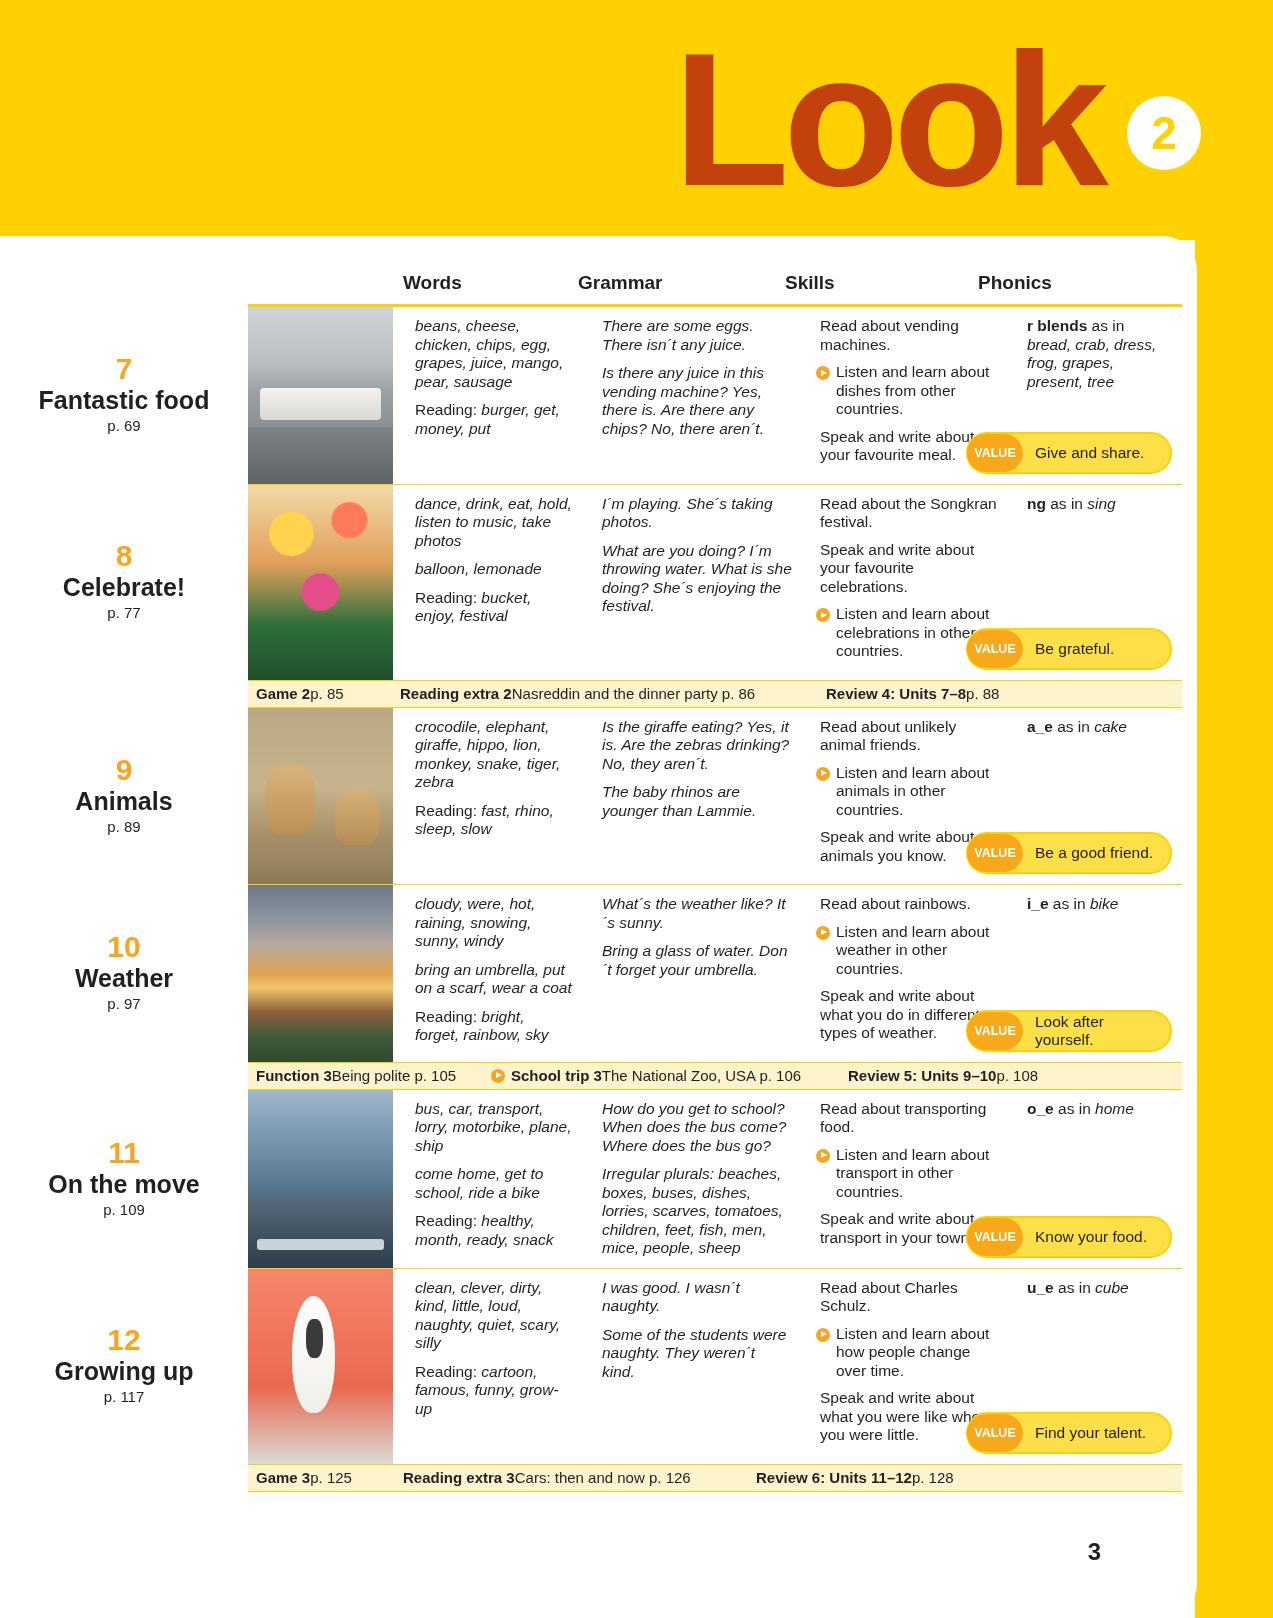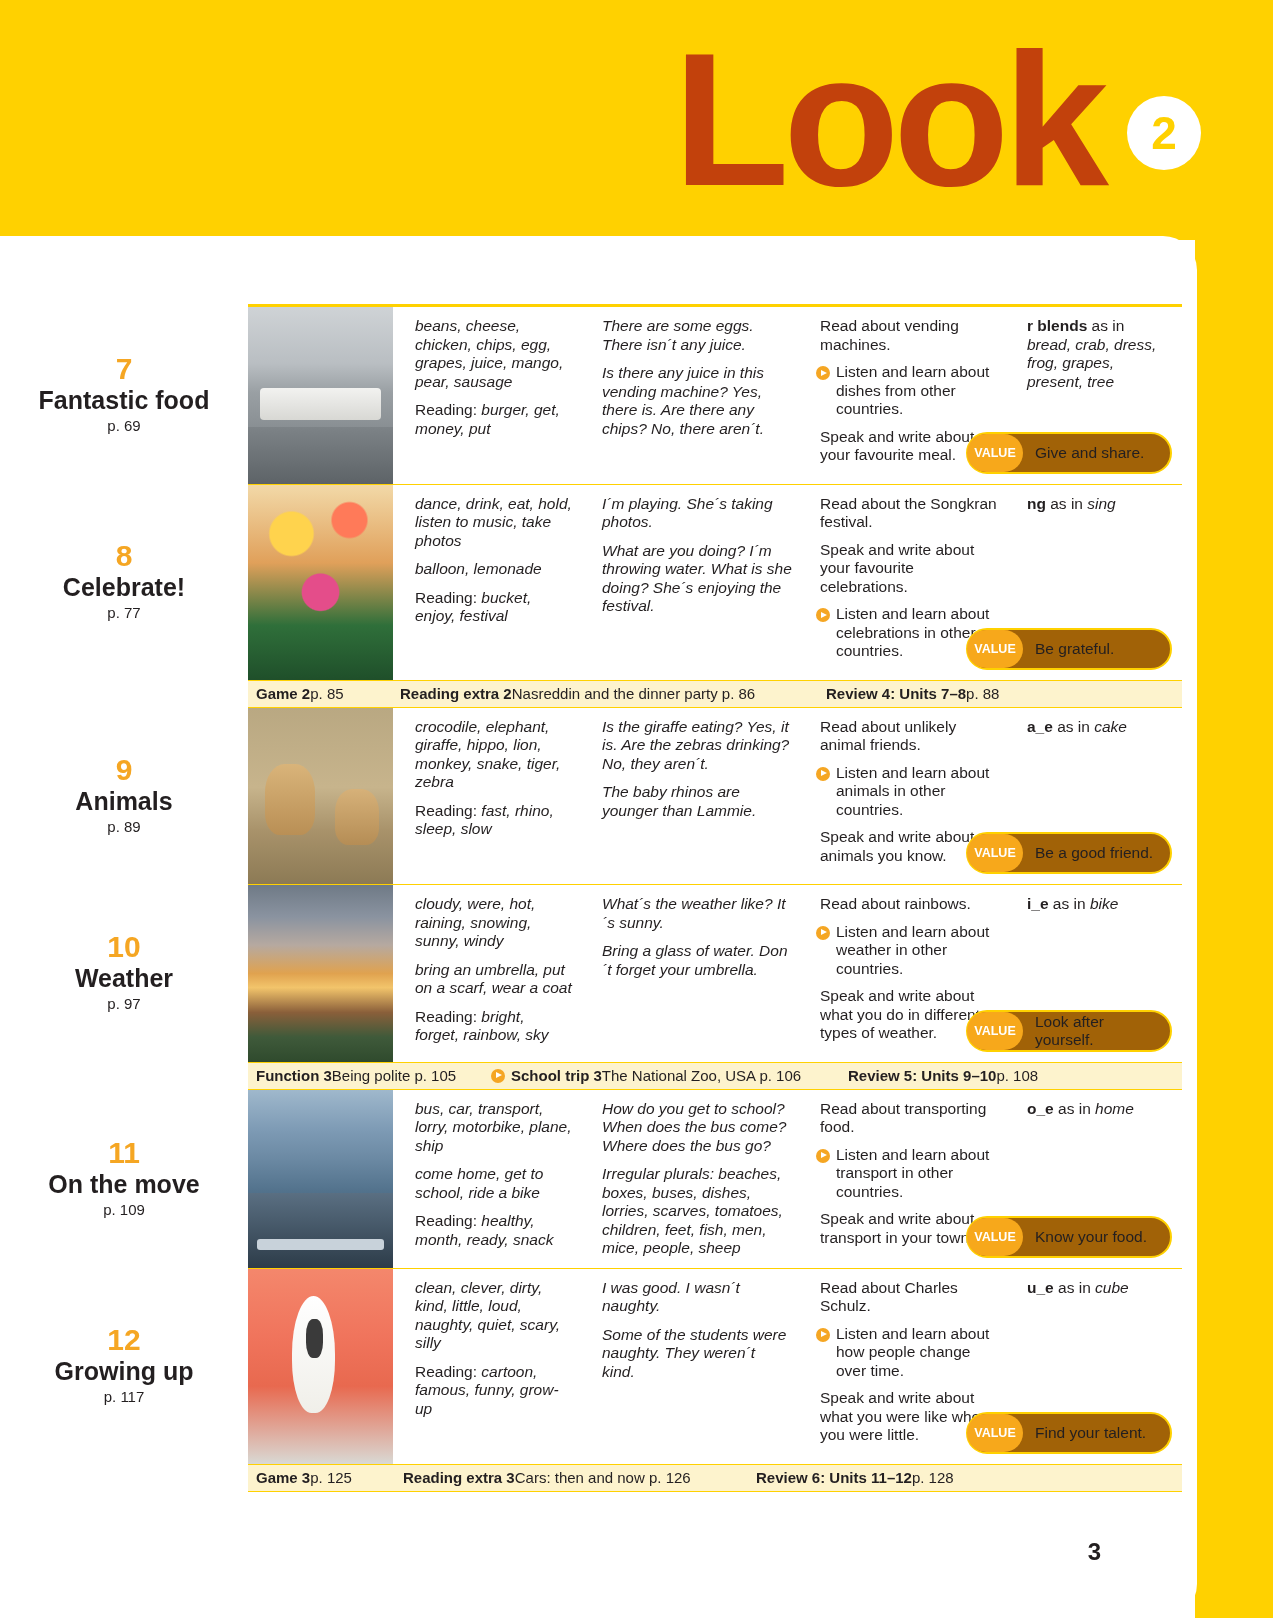--- a/index.html
+++ b/index.html
@@ -94,21 +94,21 @@
     border-left:6px solid #ffffff;
     border-top:3.5px solid transparent;
     border-bottom:3.5px solid transparent;
   }
 
   
   .value-badge {
     position:absolute; right:10px; bottom:10px;
     height:42px; min-width:206px;
     border:2px solid #ffd100; border-radius:21px;
-    background:#a16207;
+    background:#fde047;
     display:flex; align-items:center;
   }
   .value-pill {
     width:56px; height:38px; margin-left:-1px;
     border-radius:19px; background:#f7a81b;
     color:#ffffff; font-size:12.5px; font-weight:700;
     display:flex; align-items:center; justify-content:center;
     flex:0 0 56px;
   }
   .value-text { font-size:15.5px; padding:0 12px; color:#231f20; }
@@ -213,20 +213,26 @@
 <body>
 
 <div class="header">
   <div class="brand-look">Look</div>
   <div class="brand-badge">2</div>
 </div>
 
 <div class="right-strip"></div>
 <div class="page-body">
 
+  <div class="col-headers">
+    <div class="ch-words">Words</div>
+    <div class="ch-grammar">Grammar</div>
+    <div class="ch-skills">Skills</div>
+    <div class="ch-phonics">Phonics</div>
+  </div>
 
   <div class="units" id="units-col">
       <div class="unit-label" style="top: 48px;">
         <div class="unit-num">7</div>
         <div class="unit-name">Fantastic food</div>
         <div class="unit-page">p. 69</div>
       </div>
       <div class="unit-label" style="top: 235px;">
         <div class="unit-num">8</div>
         <div class="unit-name">Celebrate!</div>

